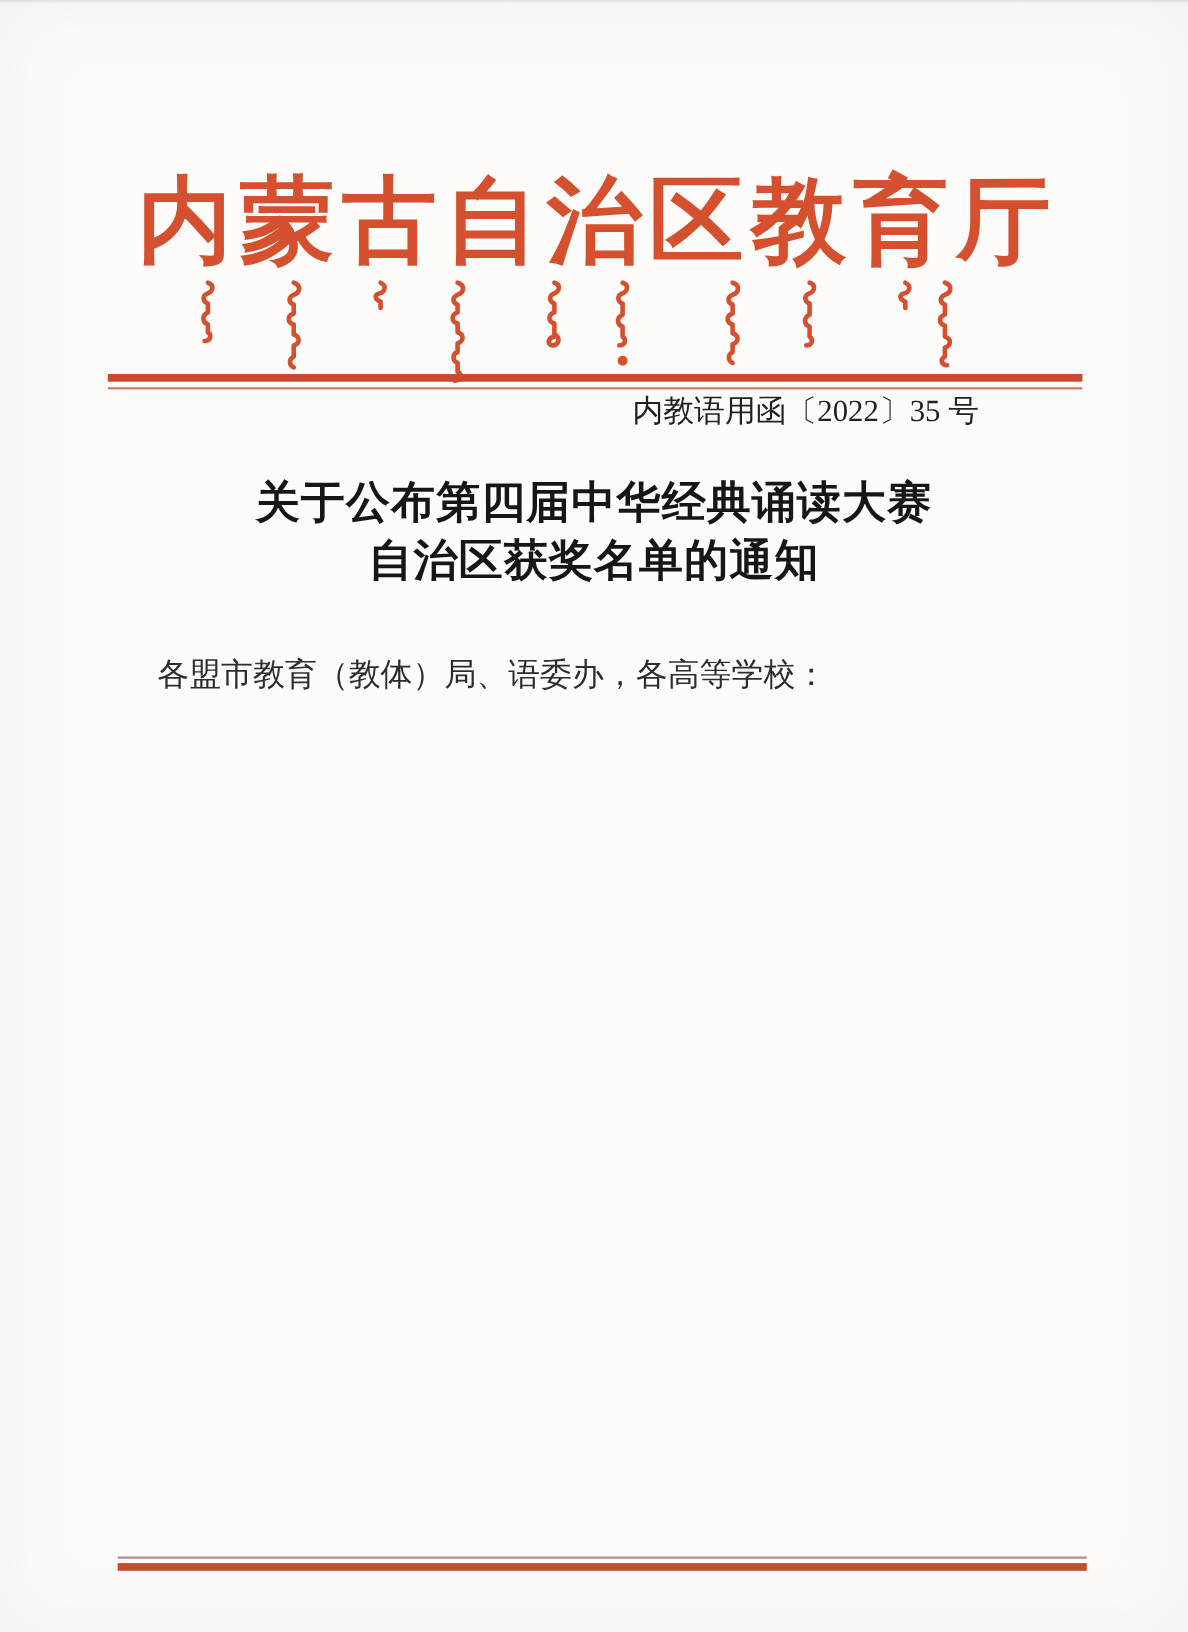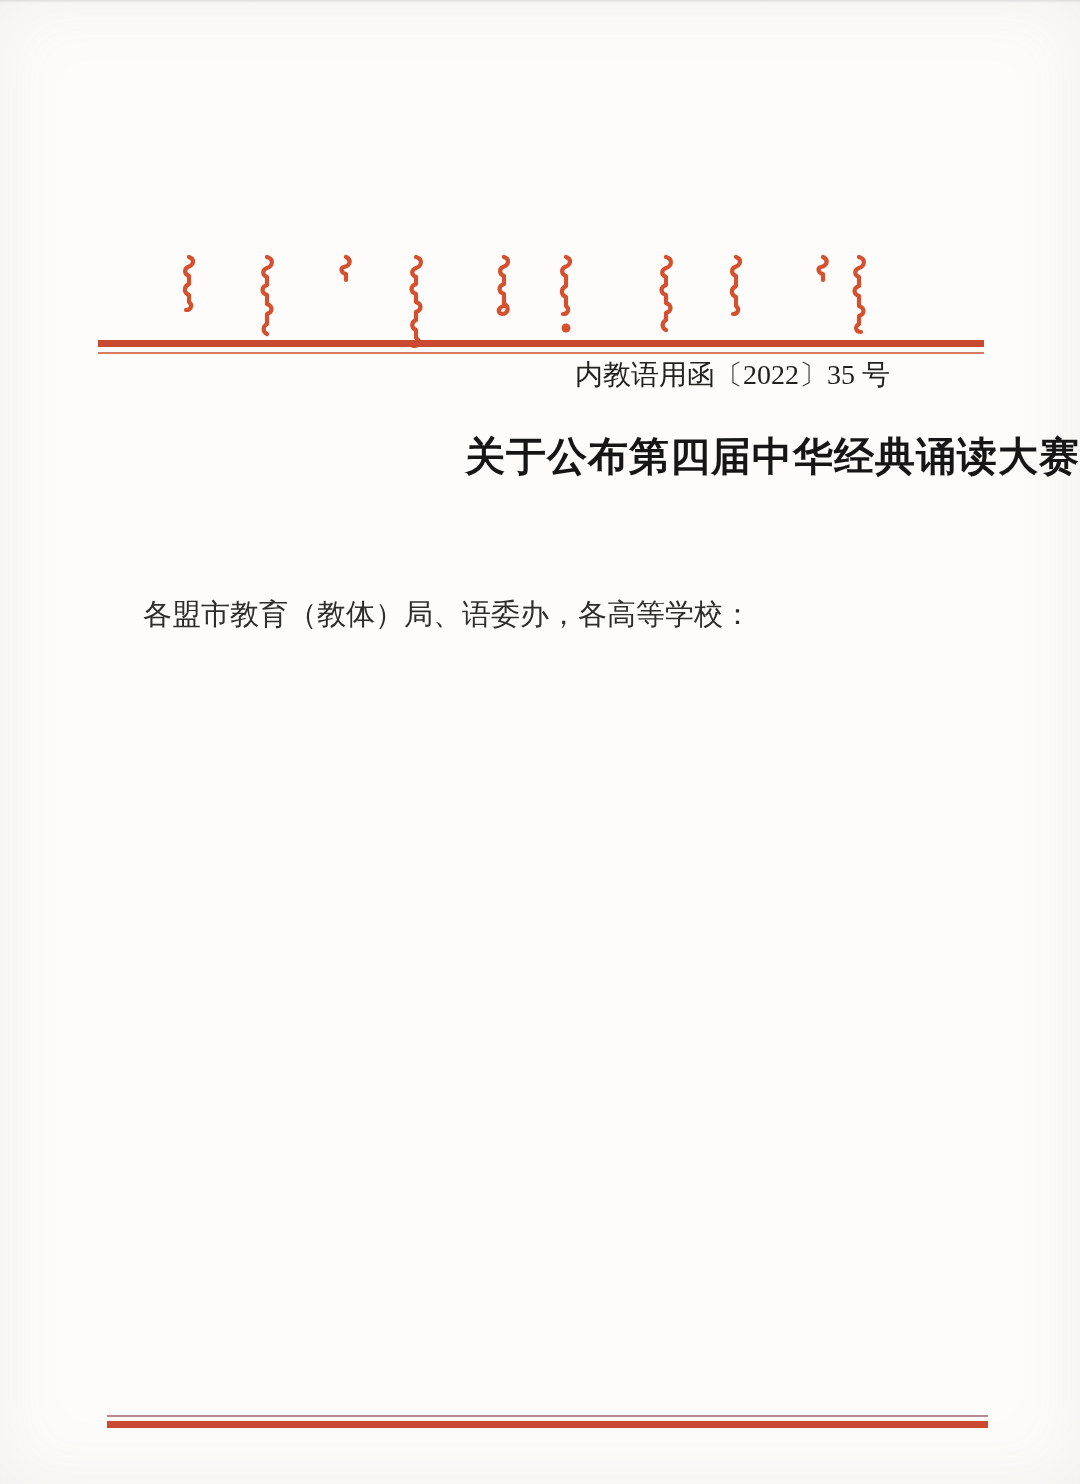--- a/index.html
+++ b/index.html
@@ -58,21 +58,21 @@
   }
 
   
   .doc-title{
     position:absolute;top:430px;left:0;width:100%;
     margin:0;text-align:center;
     font-size:40px;line-height:53px;font-weight:bold;
     letter-spacing:1px;
     color:var(--title_text,#161616);
   }
-  .doc-title .title-line{display:block;text-align:right;}
+  .doc-title .title-line{display:block;}
 
   
   .body-text{
     position:absolute;top:589px;left:143px;width:812px;
     font-size:29px;line-height:50px;
     color:var(--body_text,#2e2d2b);
     text-align:justify;
   }
   .body-text p{margin:0;}
   .body-text p.para{text-indent:2em;}
@@ -85,20 +85,21 @@
   .bottom-rule-thick{
     position:absolute;top:1421px;left:107px;width:881px;height:7px;
     background:var(--rule_red,#c94a31);
   }
 </style>
 </head>
 <body>
 
 <div class="page">
 
+  <h1 class="org-name">内蒙古自治区教育厅</h1>
 
   <div class="mongolian">
     <svg width="760" height="108" viewBox="0 0 760 108" aria-hidden="true">
 
       <g transform="translate(19,2)">
         <path d="M10 3 C16 5 15 11 9 13 C5 15 5 20 10 22 L10 30 C4 33 5 39 10 41 L10 48 C14 51 12 56 7 56"></path>
       </g>
       <g transform="translate(97,2)">
         <path d="M10 3 C17 5 16 12 10 14 C5 16 5 21 10 23 L10 31 C4 33 4 39 10 41 L10 50 C16 52 16 58 10 60 L10 70 C5 73 6 78 10 80"></path>
       </g>
@@ -130,20 +131,21 @@
     </svg>
   </div>
 
   <div class="rule-thick"></div>
   <div class="rule-thin"></div>
 
   <div class="doc-number">内教语用函〔2022〕35 号</div>
 
   <h2 class="doc-title">
     <span class="title-line">关于公布第四届中华经典诵读大赛</span>
+    <span class="title-line">自治区获奖名单的通知</span>
   </h2>
 
   <main class="body-text">
     <p class="salutation">各盟市教育（教体）局、语委办，各高等学校：</p>
   </main>
 
   <div class="bottom-rule-thin"></div>
   <div class="bottom-rule-thick"></div>
 
 </div>

